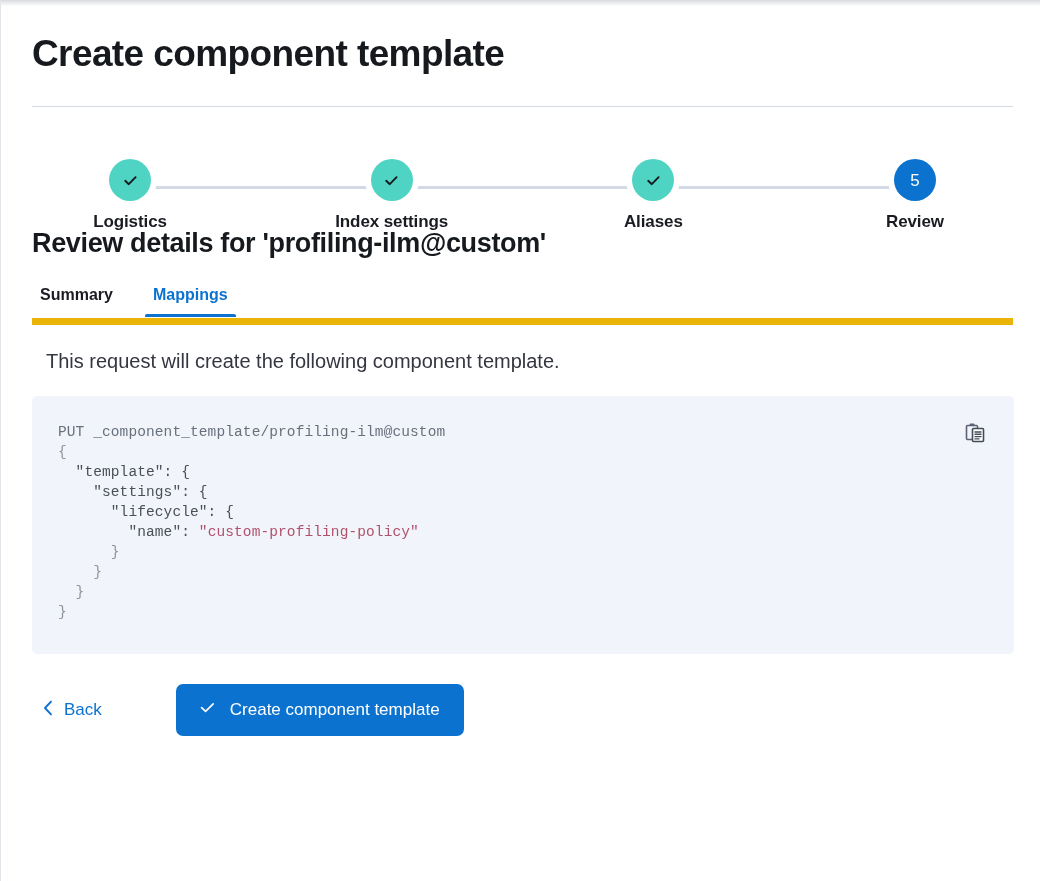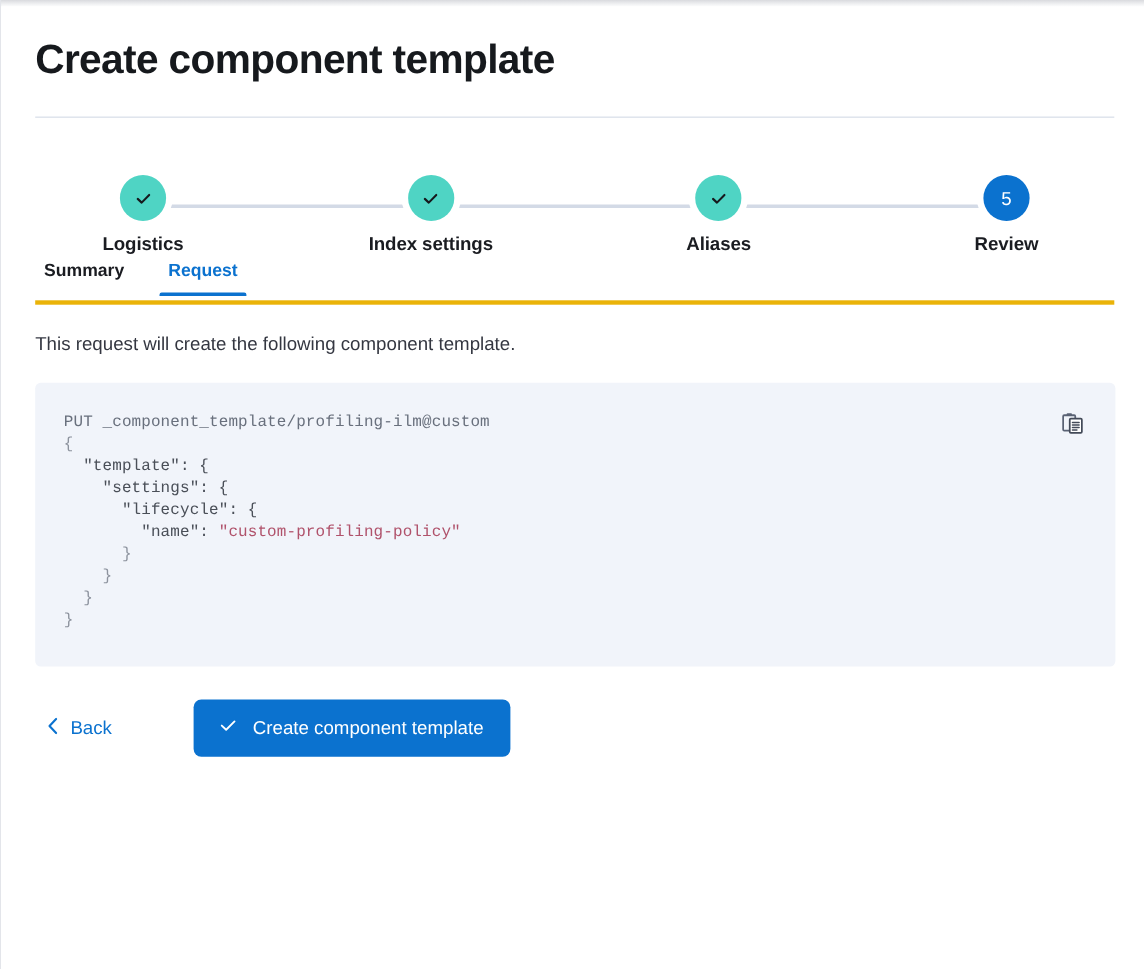--- a/index.html
+++ b/index.html
@@ -129,21 +129,21 @@
     font-weight: 700;
     letter-spacing: -0.35px;
     color: #16191d;
   }
 
   .tabs {
     position: relative;
     margin: 26px 0 0 31px;
     width: 981px;
     height: 39px;
-    border-bottom: 4px solid #eab308;
+    border-bottom: 7px solid #eab308;
     display: flex;
     align-items: flex-start;
     gap: 24px;
   }
   .tab {
     position: relative;
     padding: 0 8px 12px 8px;
     font-size: 16px;
     font-weight: 700;
     color: #1a1c21;
@@ -160,23 +160,23 @@
     position: absolute;
     left: 0;
     right: 0;
     bottom: -1px;
     height: 3px;
     background: #0b72cf;
     border-radius: 2px 2px 0 0;
   }
 
   .request-desc {
-    margin: 24px 0 0 31px;
-    width: 981px;
-    font-size: 17px;
+    margin: 24px 0 0 45px;
+    width: 981px;
+    font-size: 20px;
     line-height: 24px;
     color: #343741;
   }
 
   
   .code-wrap {
     position: relative;
     margin: 23px 0 0 31px;
     width: 982px;
     height: 258px;
@@ -304,24 +304,25 @@
       <div class="step">
         <div class="step-circle current">
           <span class="num">5</span>
         </div>
         <div class="step-label">Review</div>
       </div>
 
     </div>
   </div>
 
+  <h2 class="review-title">Review details for 'profiling-ilm@custom'</h2>
 
   <div class="tabs">
     <button class="tab">Summary</button>
-    <button class="tab active">Request</button>
+    <button class="tab active">Mappings</button>
   </div>
 
   <p class="request-desc">This request will create the following component template.</p>
 
   <div class="code-wrap">
     <pre class="code-block"><span class="tok-method">PUT _component_template/profiling-ilm@custom</span>
 <span class="tok-punc">{</span>
 <span class="tok-key">  "template": {</span>
 <span class="tok-key">    "settings": {</span>
 <span class="tok-key">      "lifecycle": {</span>

